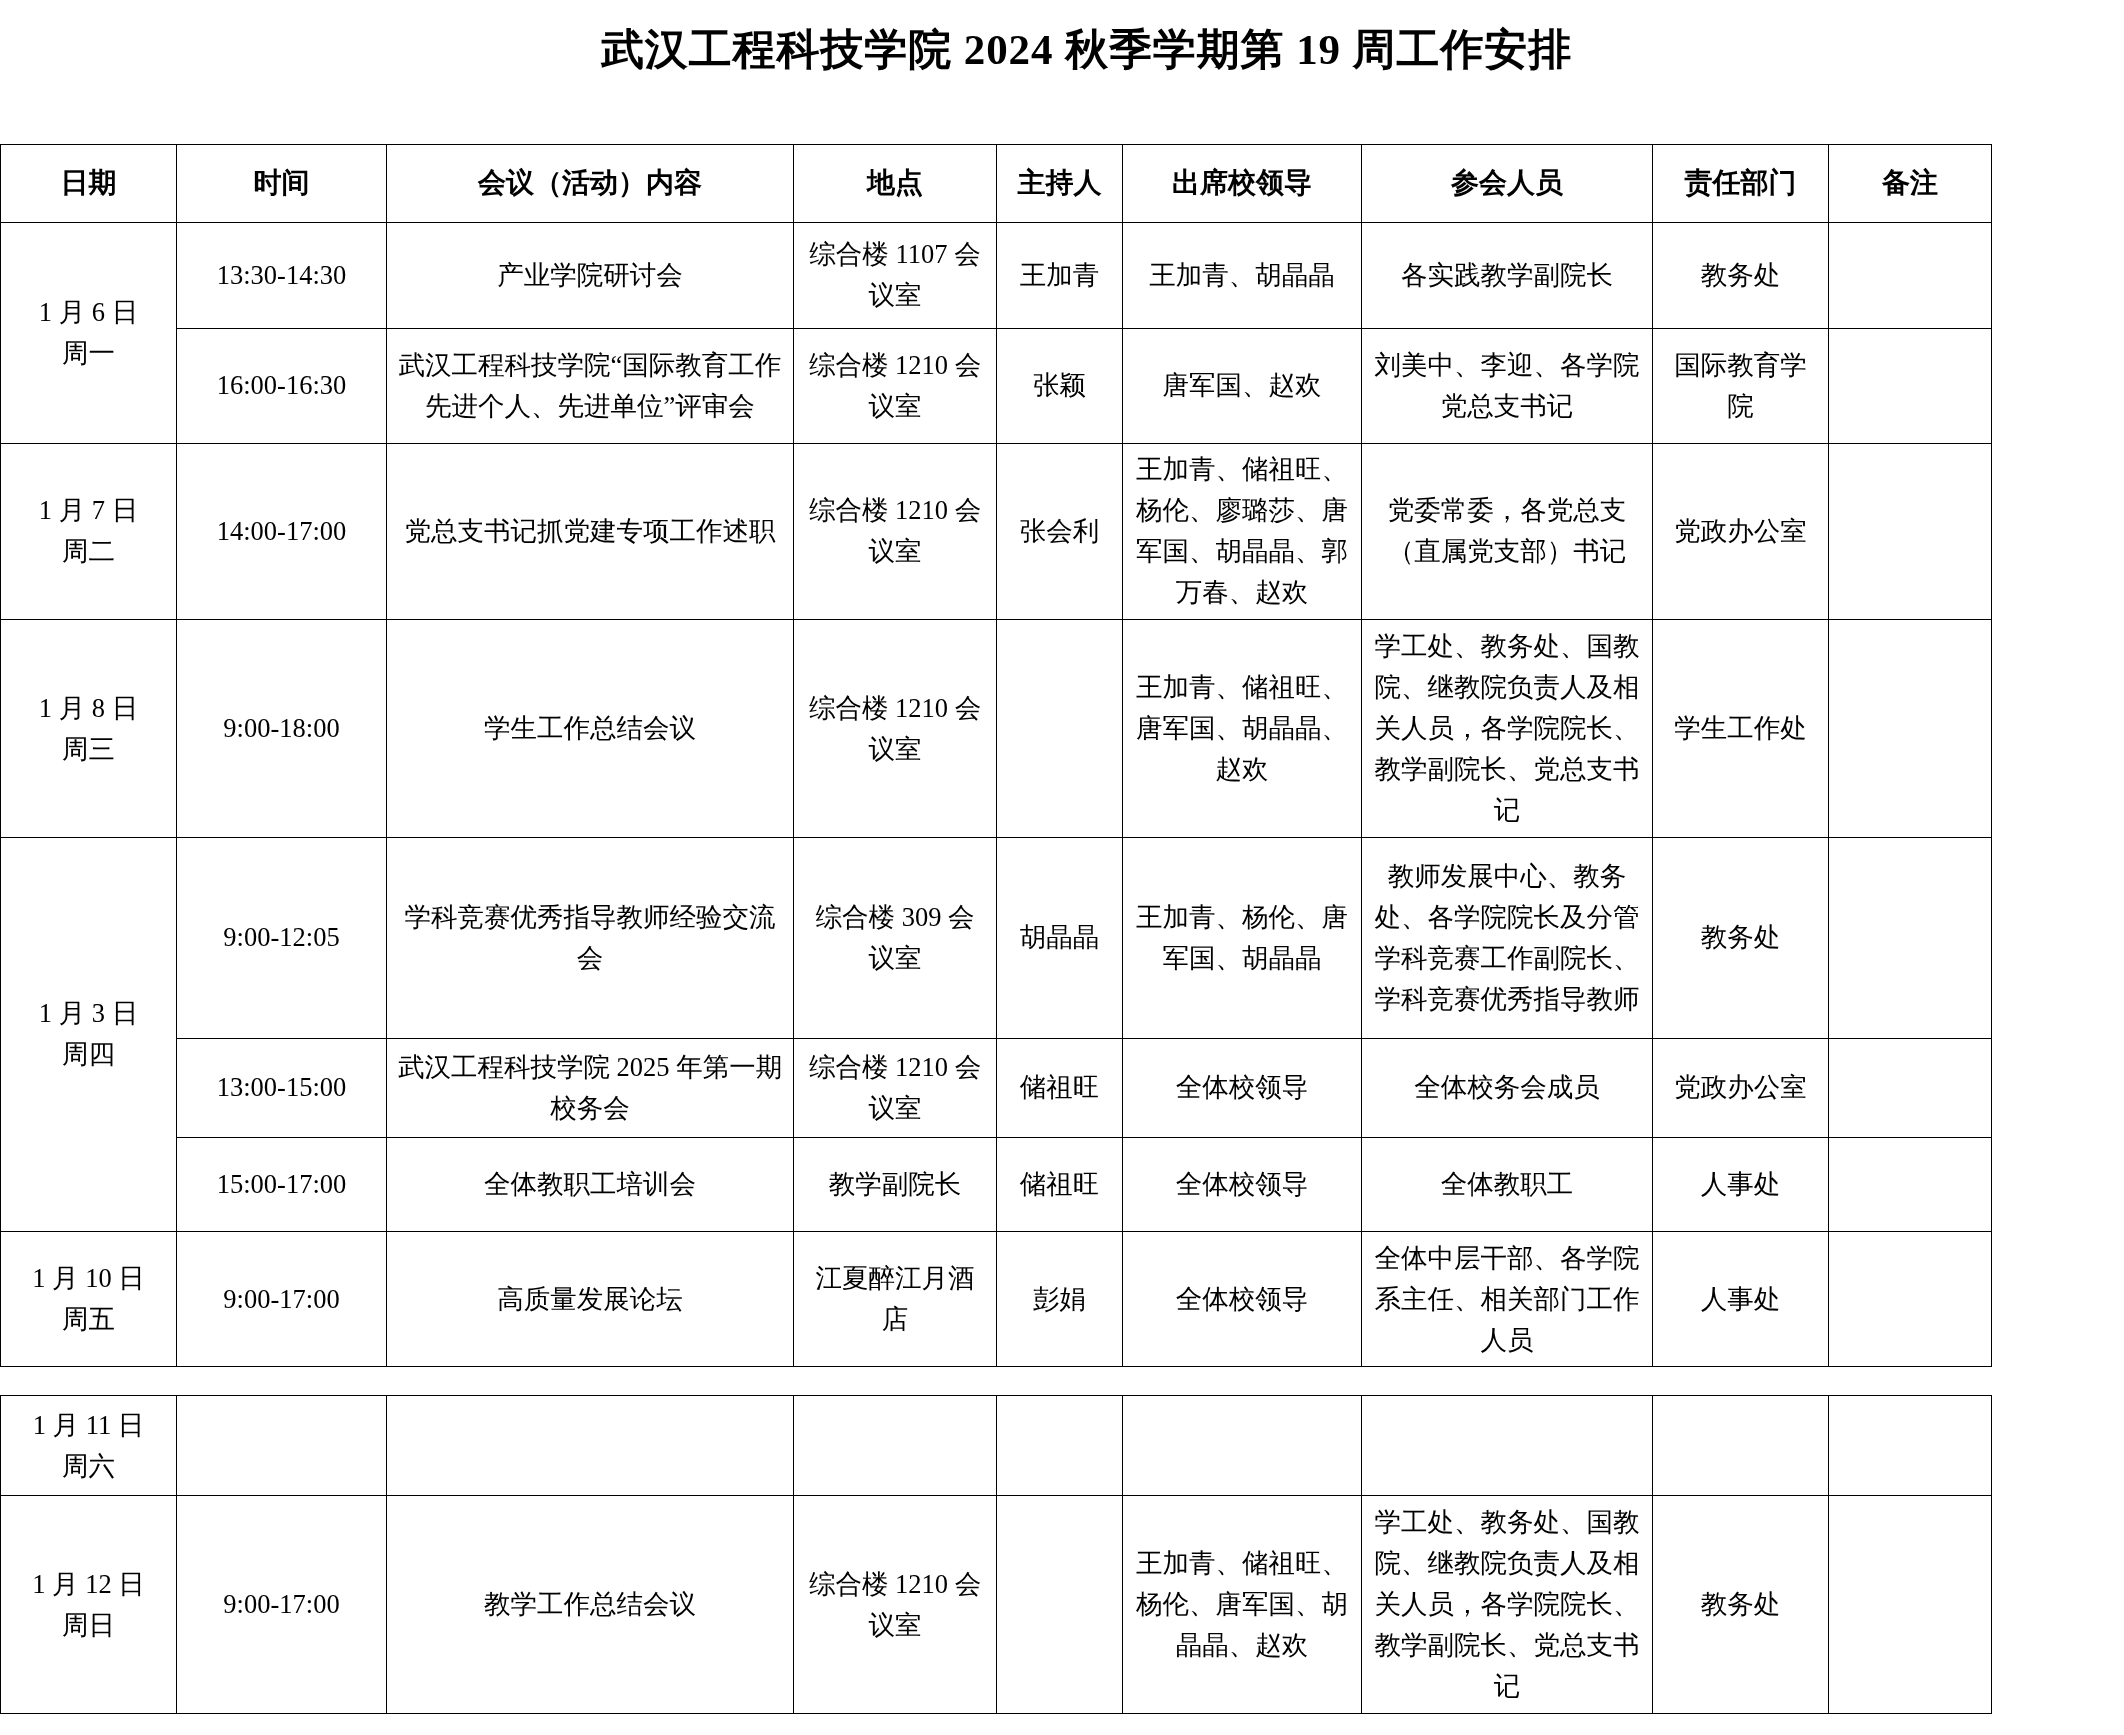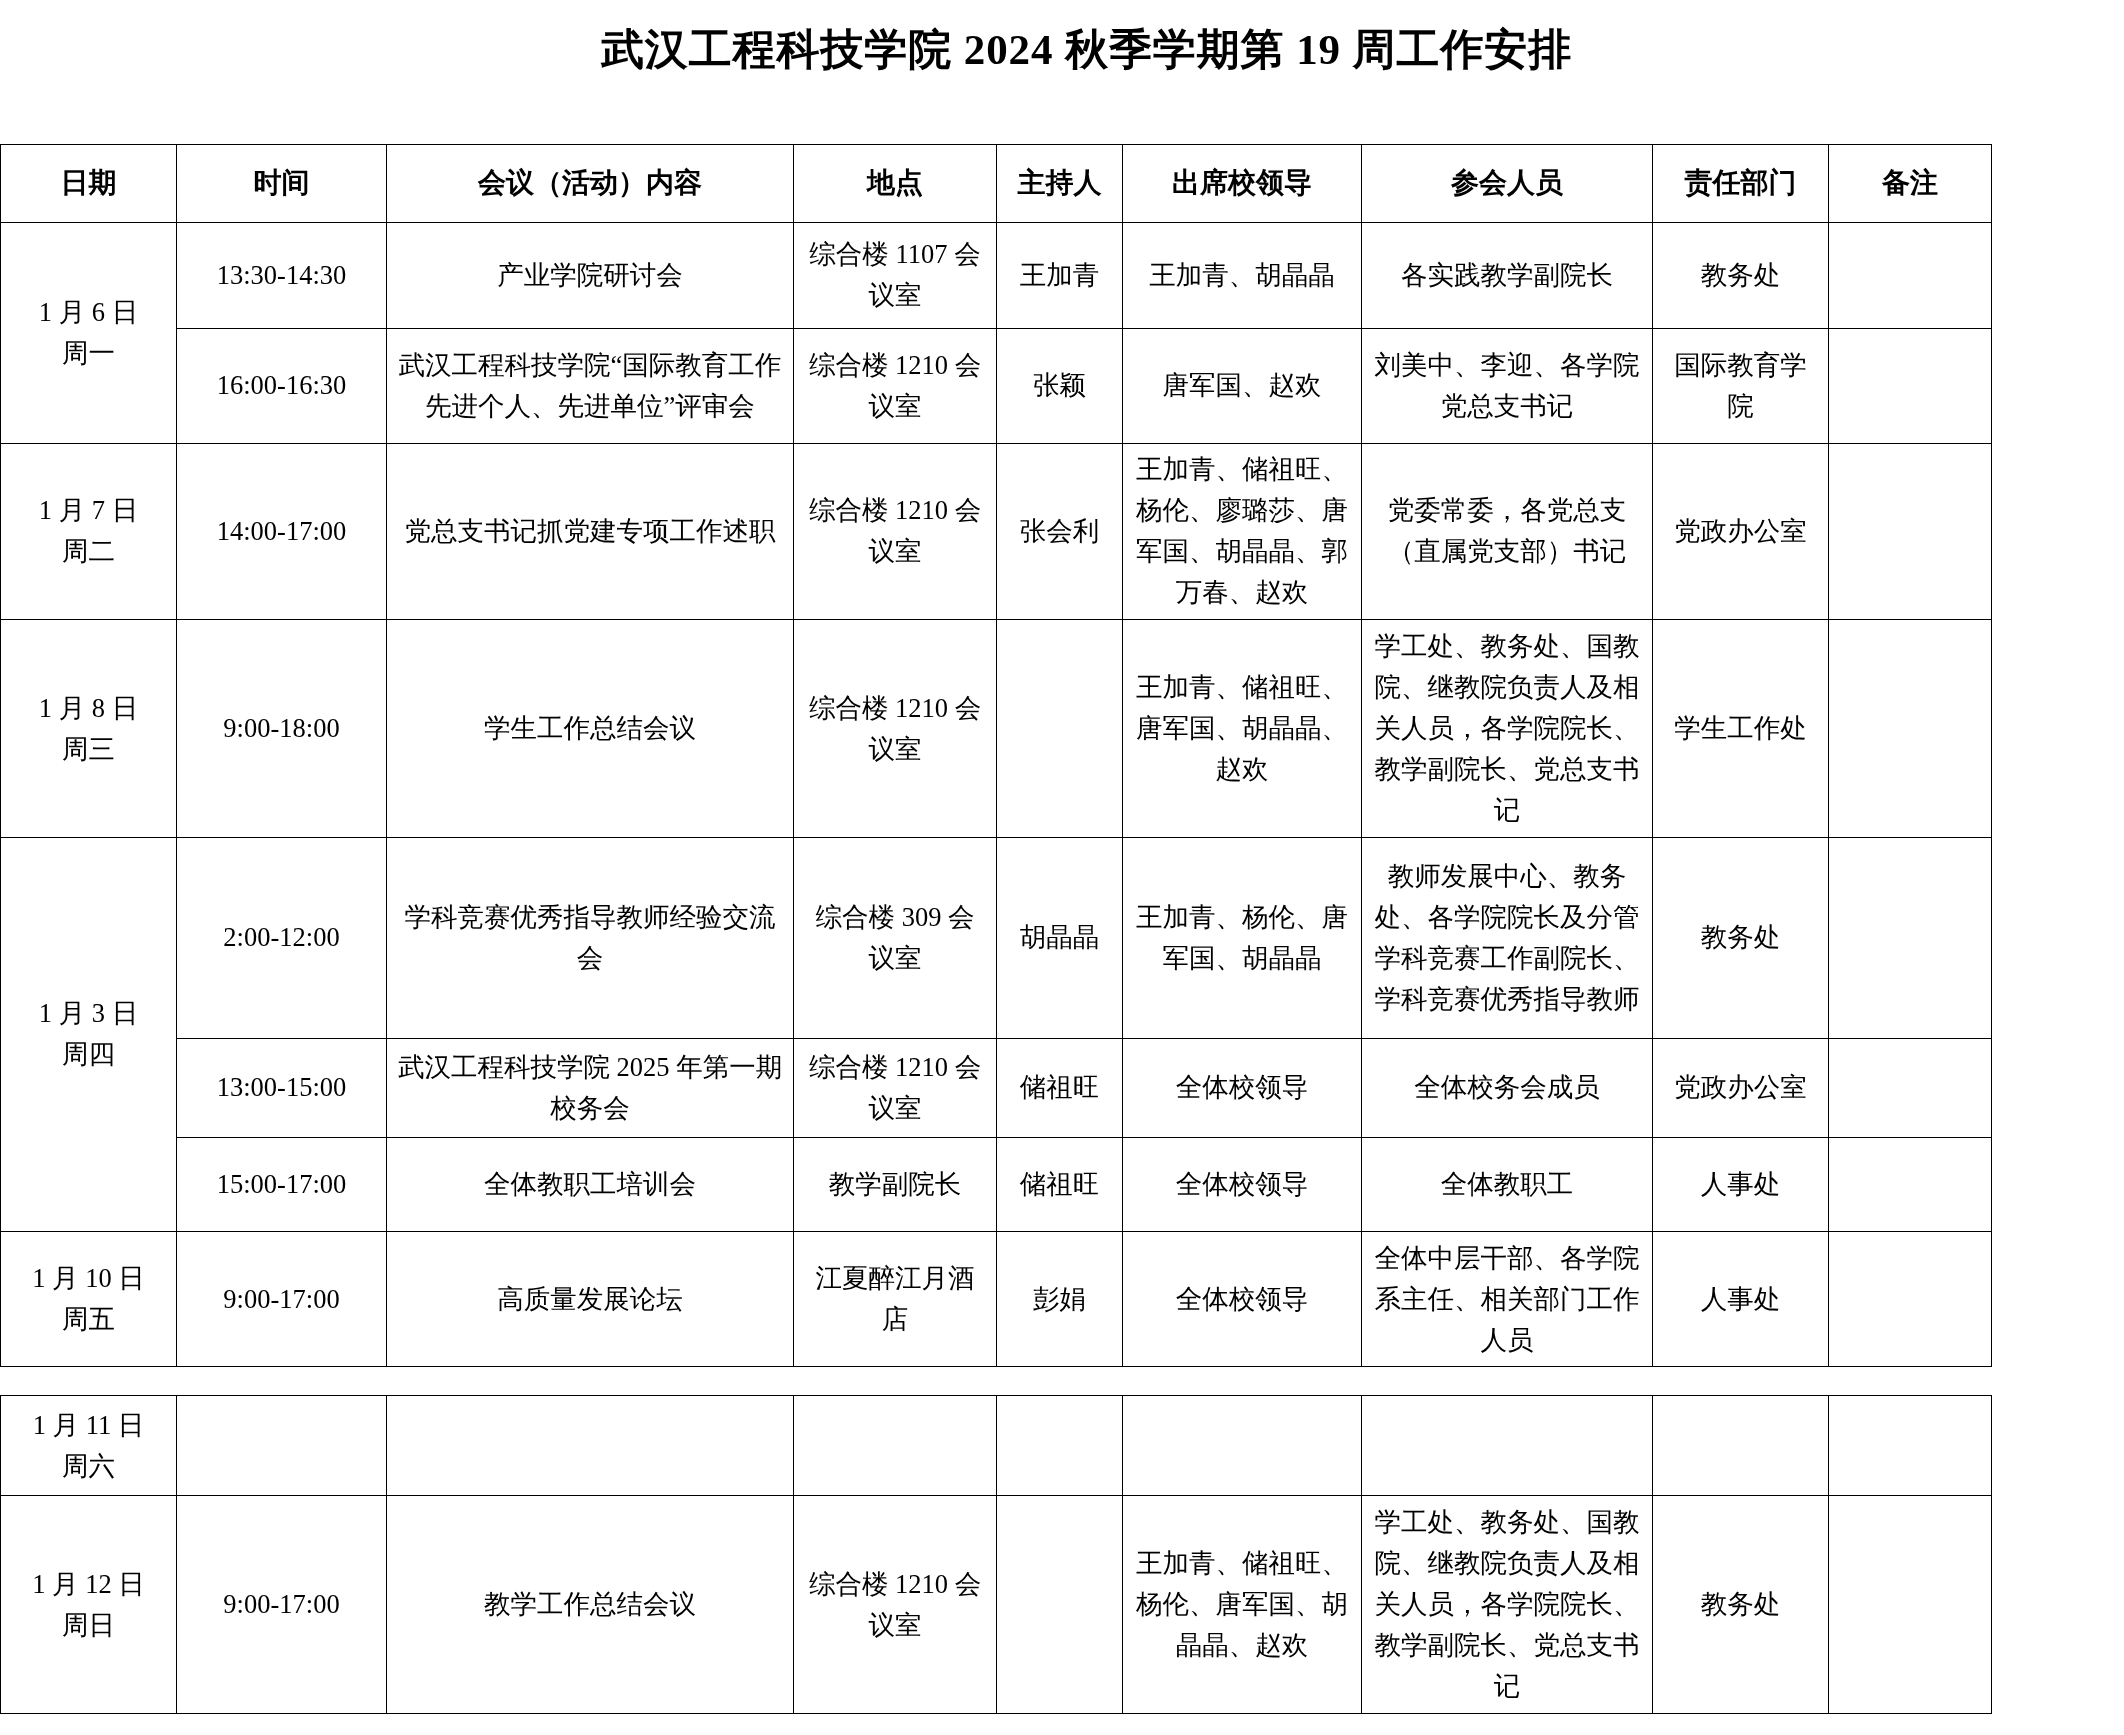--- a/index.html
+++ b/index.html
@@ -139,21 +139,21 @@
       <td></td>
       <td>王加青、储祖旺、唐军国、胡晶晶、赵欢</td>
       <td>学工处、教务处、国教院、继教院负责人及相关人员，各学院院长、教学副院长、党总支书记</td>
       <td>学生工作处</td>
       <td></td>
     </tr>
 
     <tr class="rh5">
       <td class="date-cell" rowspan="3">1 月 3 日
 周四</td>
-      <td>2:00-12:00</td>
+      <td>9:00-12:05</td>
       <td>学科竞赛优秀指导教师经验交流会</td>
       <td>综合楼 309 会议室</td>
       <td>胡晶晶</td>
       <td>王加青、杨伦、唐军国、胡晶晶</td>
       <td>教师发展中心、教务处、各学院院长及分管学科竞赛工作副院长、学科竞赛优秀指导教师</td>
       <td>教务处</td>
       <td></td>
     </tr>
     <tr class="rh6">
       <td>13:00-15:00</td>

